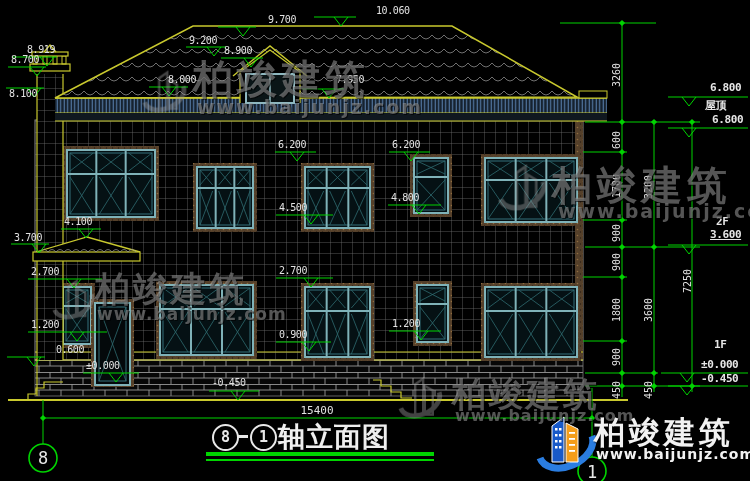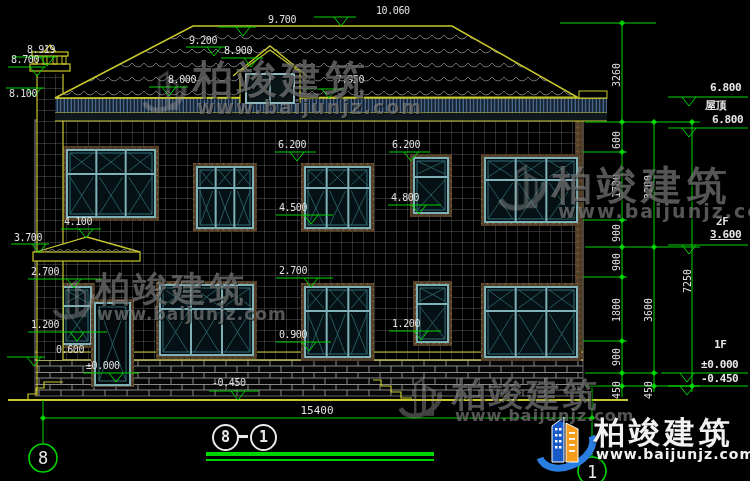--- a/index.html
+++ b/index.html
@@ -435,19 +435,20 @@
 <div class="wm wm-url3" style="left:97px;top:304px;">www.baijunjz.com</div>
 <div class="wm wm-big4" style="left:452px;top:372px;">柏竣建筑</div>
 <div class="wm wm-url4" style="left:455px;top:406px;">www.baijunjz.com</div>
 
 <div class="logo-txt" style="left:594px;top:412px;font-size:31px;letter-spacing:4px;">柏竣建筑</div>
 <div class="logo-txt" style="left:596px;top:446px;font-size:14px;letter-spacing:1px;">www.baijunjz.com</div>
 
 <div class="title-circle" style="left:212px;top:424px;">8</div>
 <div class="title-dash" style="left:238px;top:435px;"></div>
 <div class="title-circle" style="left:250px;top:424px;">1</div>
+<div class="title-main" style="left:278px;top:419px;">轴立面图</div>
 <div class="gbar1" style="left:206px;top:452px;"></div>
 <div class="gbar2" style="left:206px;top:459px;"></div>
 
 <div class="axis-num" style="left:43px;top:458px;">8</div>
 <div class="axis-num" style="left:592px;top:472px;">1</div>
 
 </div>
 
 </body></html>

